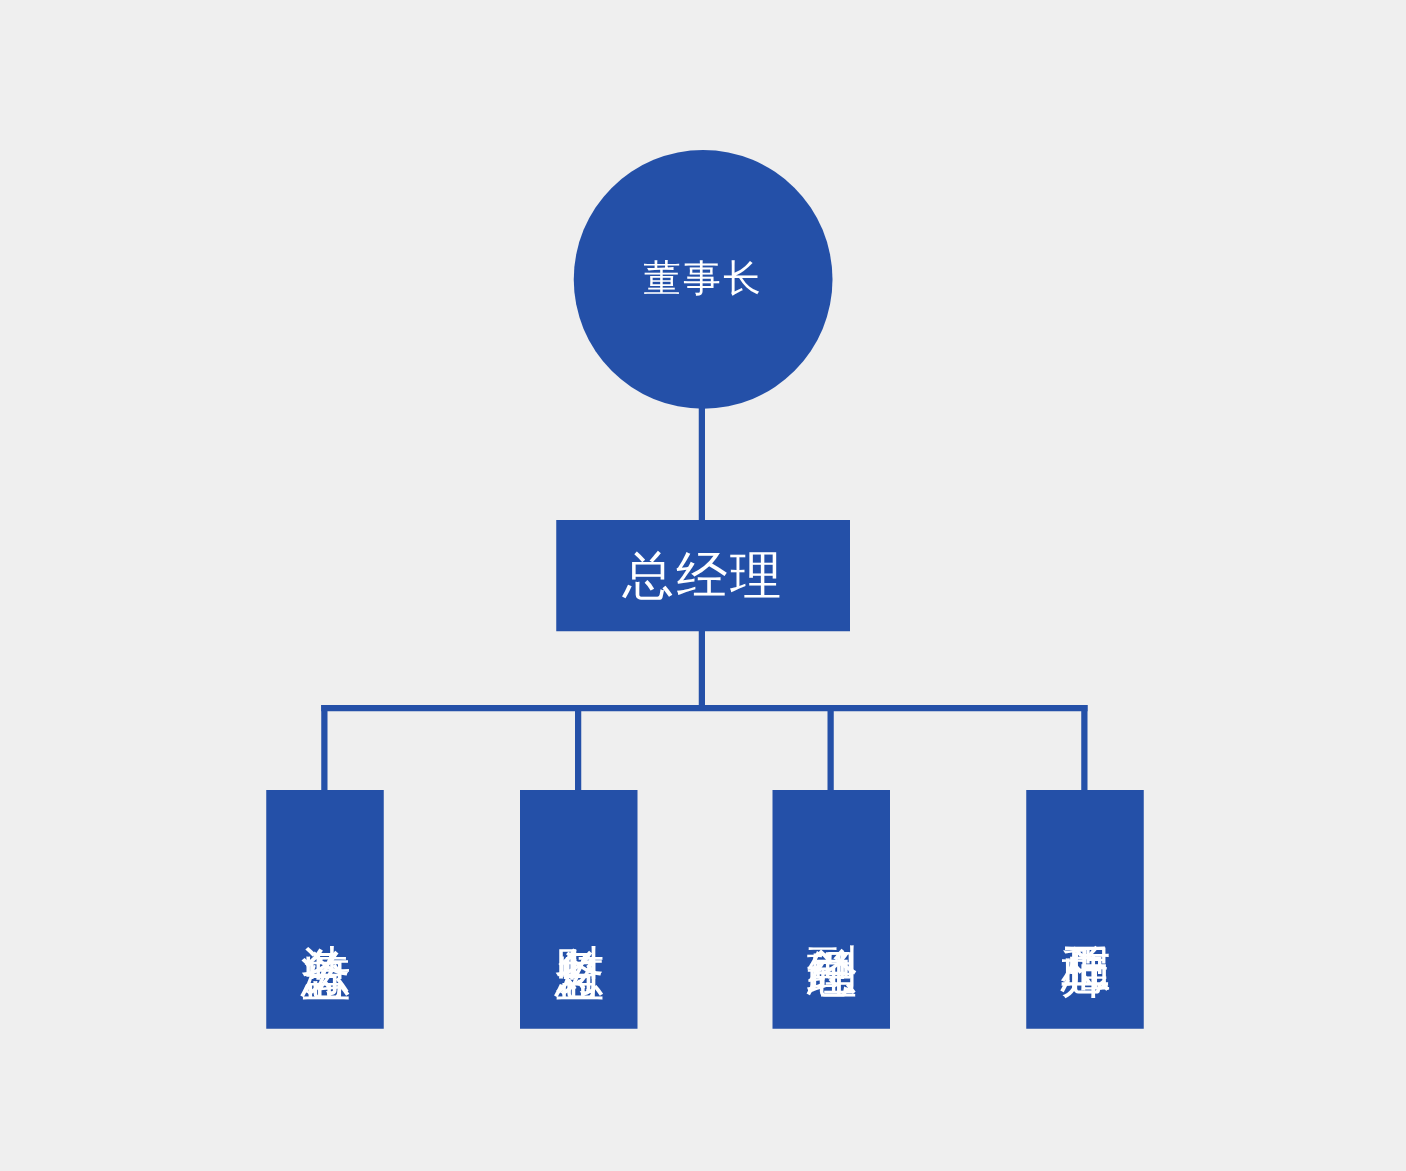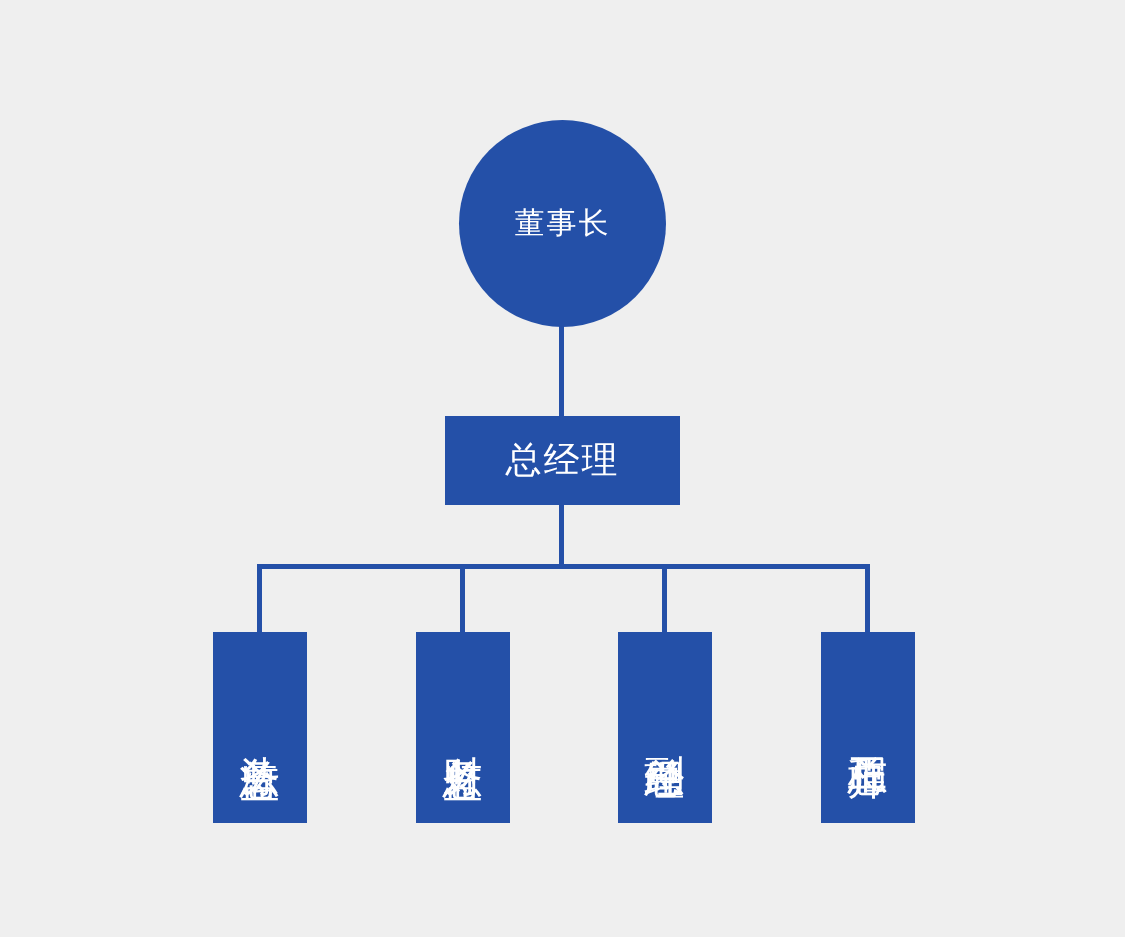--- a/index.html
+++ b/index.html
@@ -77,21 +77,21 @@
     position: absolute;
     left: 445px;
     top: 416px;
     width: 235px;
     height: 89px;
     background: #2450a8;
     display: flex;
     align-items: center;
     justify-content: center;
     color: #ffffff;
-    font-size: 36px;
+    font-size: 41px;
     letter-spacing: 2px;
     font-weight: 400;
   }
   .node-vert {
     position: absolute;
     top: 632px;
     width: 94px;
     height: 191px;
     background: #2450a8;
     display: flex;

